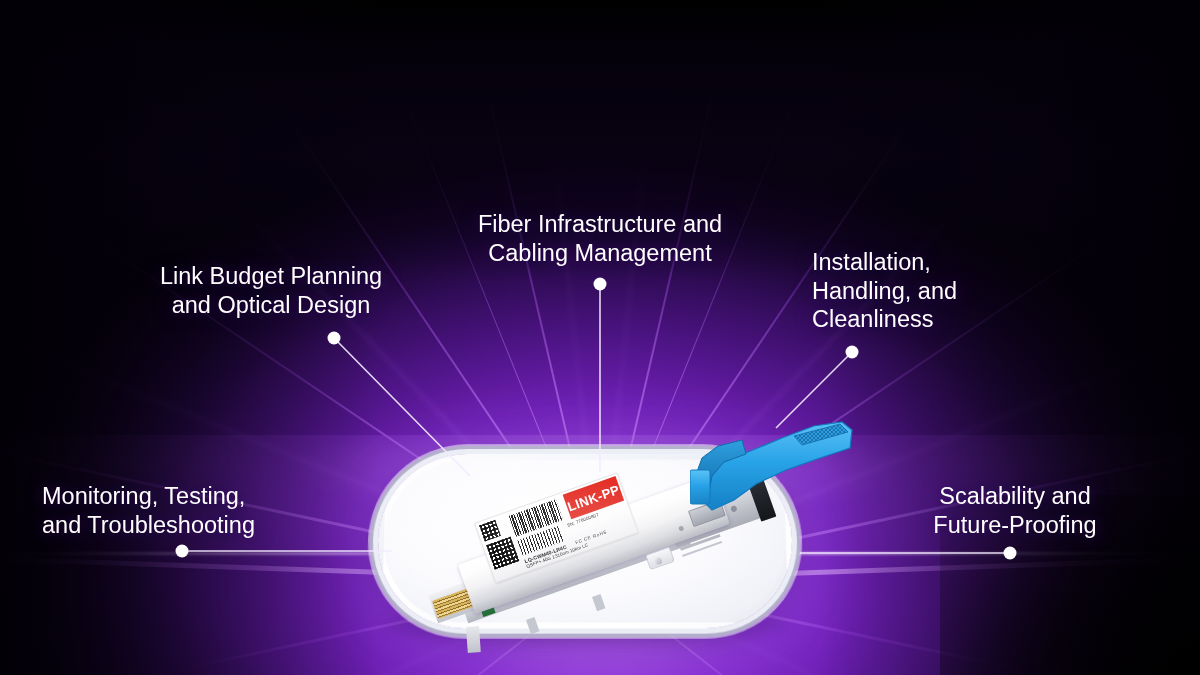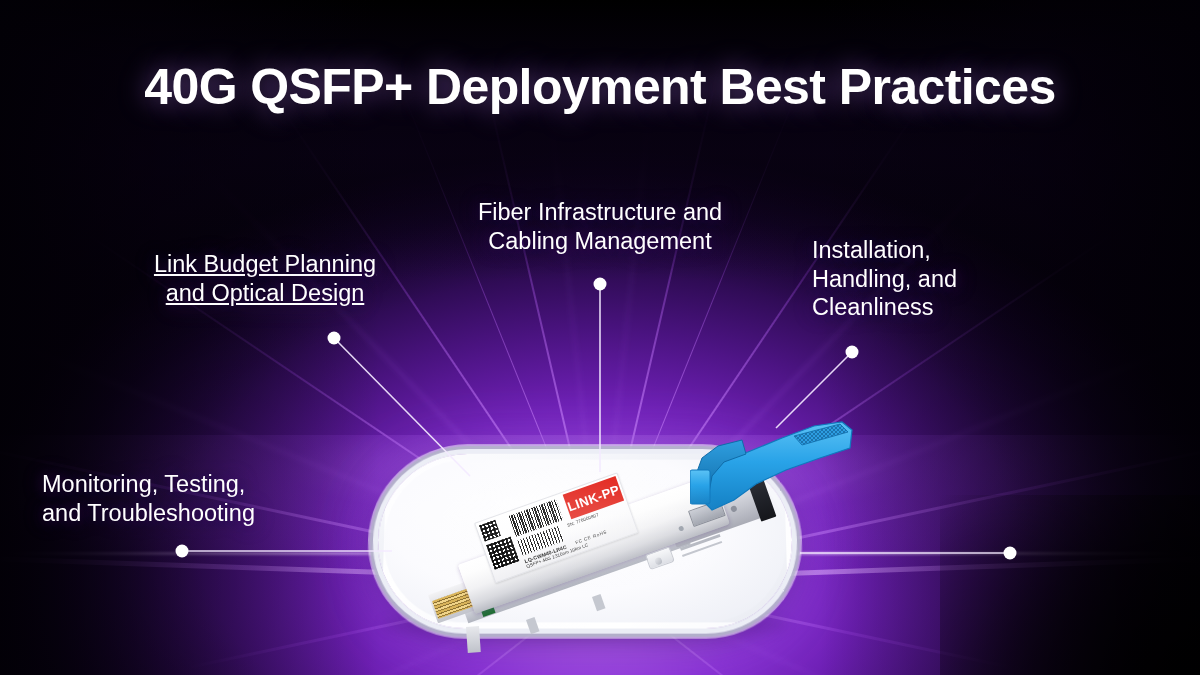--- a/index.html
+++ b/index.html
@@ -86,23 +86,24 @@
 
   
   .label {
     position:absolute;
     color:#fff;
     font-size:23.5px;
     line-height:1.22;
     font-weight:400;
     text-shadow:0 1px 12px rgba(40,0,70,0.85), 0 0 22px rgba(150,90,220,0.35);
     white-space:pre-line;
-  }
-
-  #lbl-link     { left:120px;  top:250px; width:290px; text-align:center;text-decoration:underline; }
+    margin-top:12px;
+  }
+
+  #lbl-link     { left:126px;  top:250px; width:290px; text-align:center; }
   #lbl-fiber    { left:440px;  top:198px; width:320px; text-align:center; }
   #lbl-install  { left:812px;  top:236px; width:216px; text-align:left; }
   #lbl-monitor  { left:42px;   top:470px; width:290px; }
   #lbl-scale    { left:900px;  top:470px; width:230px; text-align:center; }
 
   
   .conn-svg { position:absolute; left:0; top:0; width:1200px; height:675px; pointer-events:none; }
   .cline { stroke:#f3e9ff; stroke-width:1.6; fill:none; opacity:0.92; }
   .cdot  { fill:#ffffff; }
 
@@ -462,25 +463,26 @@
     <line class="cline" x1="852" y1="352" x2="776" y2="428"></line>
     <circle class="cdot" cx="852" cy="352" r="6.5"></circle>
 
     <line class="cline" x1="182" y1="551" x2="392" y2="551"></line>
     <circle class="cdot" cx="182" cy="551" r="6.5"></circle>
 
     <line class="cline" x1="1010" y1="553" x2="800" y2="553"></line>
     <circle class="cdot" cx="1010" cy="553" r="6.5"></circle>
   </svg>
 
-  <div class="title">40G QSFP+ Deployment Best Practices</div>
 
   <div class="label" id="lbl-link">Link Budget Planning
 and Optical Design</div>
   <div class="label" id="lbl-fiber">Fiber Infrastructure and
 Cabling Management</div>
   <div class="label" id="lbl-install">Installation,
 Handling, and
 Cleanliness</div>
   <div class="label" id="lbl-monitor">Monitoring, Testing,
 and Troubleshooting</div>
+  <div class="label" id="lbl-scale">Scalability and
+Future-Proofing</div>
 
 </div>
 
 </body></html>

